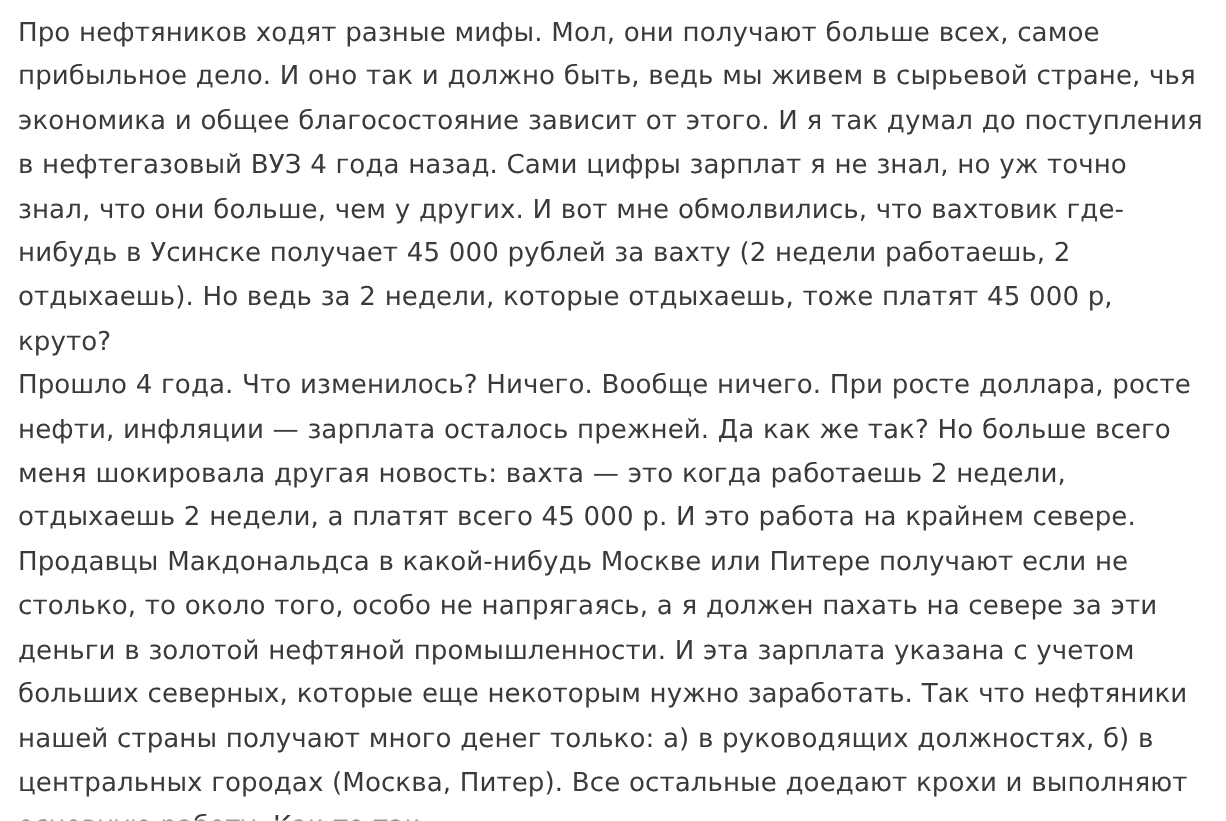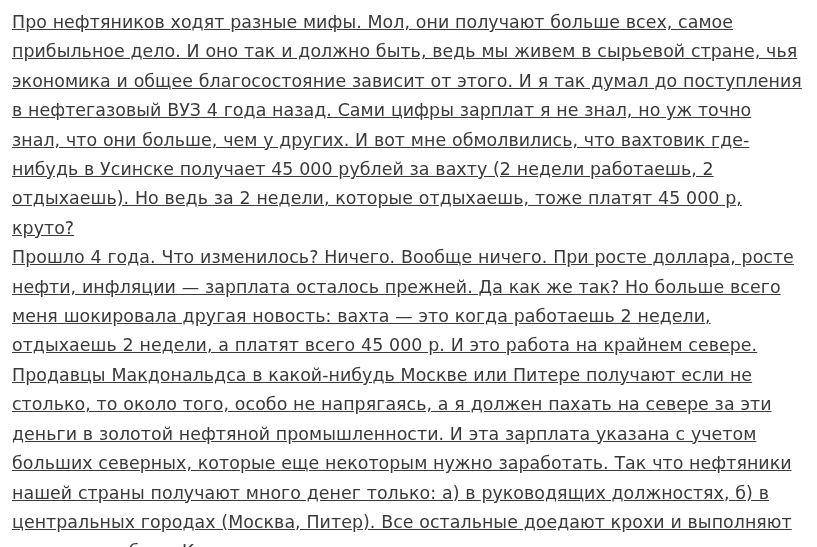--- a/index.html
+++ b/index.html
@@ -24,21 +24,20 @@
     color: #3a3a3a;
     font-size: 17.4px;
     line-height: 29.4px;
     letter-spacing: 0.05px;
     text-align: left;
     word-spacing: 0.2px;
   }
   .para {
     margin: 0;
     padding: 0;
-    text-decoration: underline;
   }
 </style>
 </head>
 <body>
 
 <div class="page">
   <div class="text-block">
     <p class="para">Про нефтяников ходят разные мифы. Мол, они получают больше всех, самое прибыльное дело. И оно так и должно быть, ведь мы живем в сырьевой стране, чья экономика и общее благосостояние зависит от этого. И я так думал до поступления в нефтегазовый ВУЗ 4 года назад. Сами цифры зарплат я не знал, но уж точно знал, что они больше, чем у других. И вот мне обмолвились, что вахтовик где-нибудь в Усинске получает 45 000 рублей за вахту (2 недели работаешь, 2 отдыхаешь). Но ведь за 2 недели, которые отдыхаешь, тоже платят 45 000 р, круто?</p>
     <p class="para">Прошло 4 года. Что изменилось? Ничего. Вообще ничего. При росте доллара, росте нефти, инфляции — зарплата осталось прежней. Да как же так? Но больше всего меня шокировала другая новость: вахта — это когда работаешь 2 недели, отдыхаешь 2 недели, а платят всего 45 000 р. И это работа на крайнем севере. Продавцы Макдональдса в какой-нибудь Москве или Питере получают если не столько, то около того, особо не напрягаясь, а я должен пахать на севере за эти деньги в золотой нефтяной промышленности. И эта зарплата указана с учетом больших северных, которые еще некоторым нужно заработать. Так что нефтяники нашей страны получают много денег только: а) в руководящих должностях, б) в центральных городах (Москва, Питер). Все остальные доедают крохи и выполняют основную работу. Как-то так.</p>
   </div>

